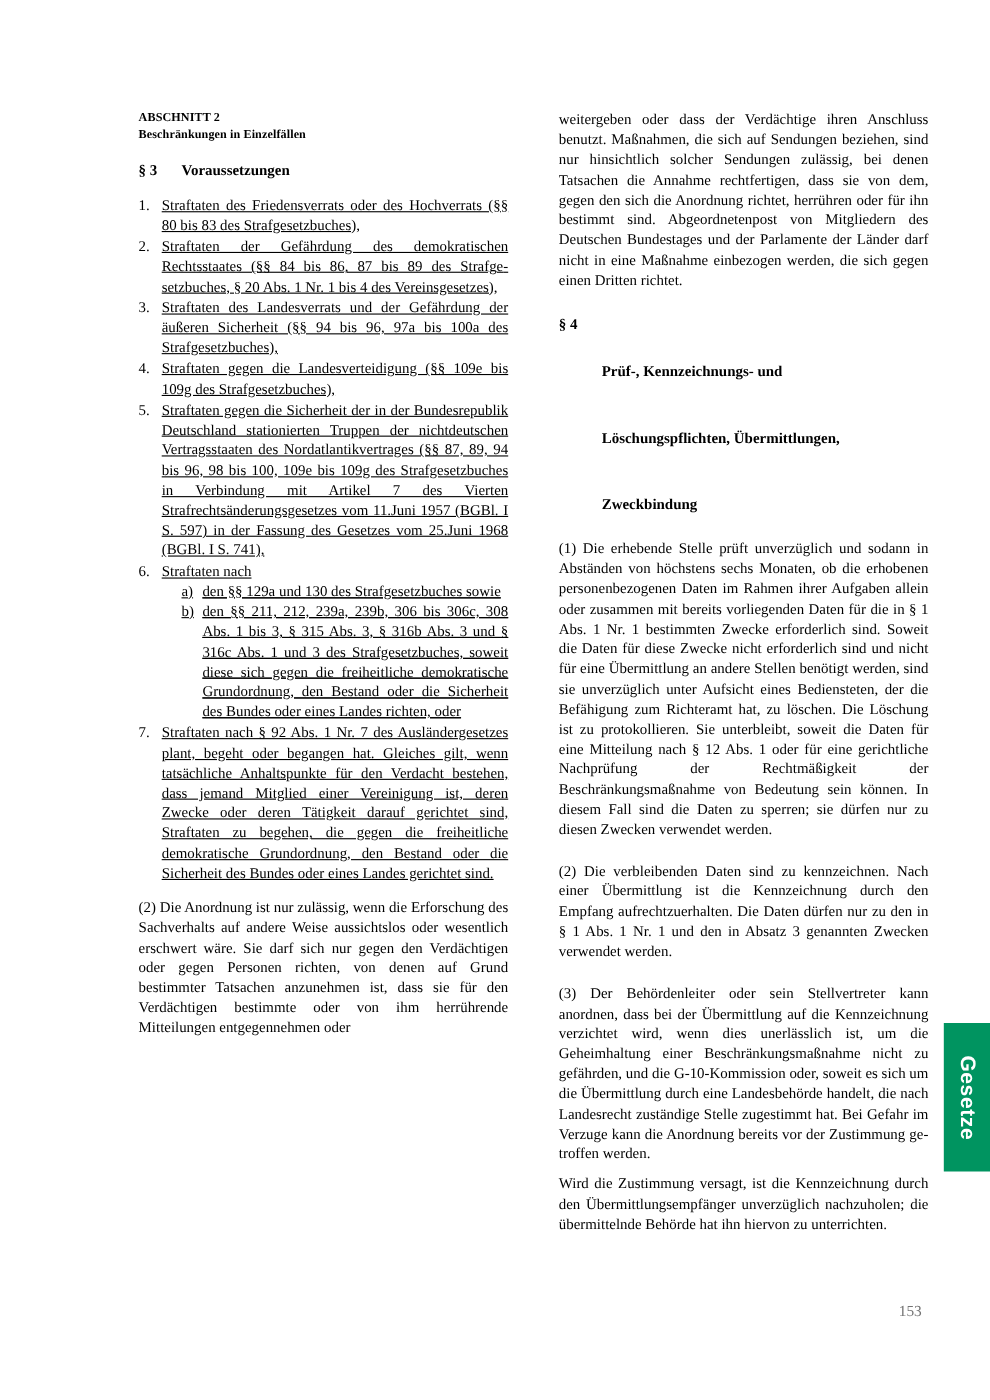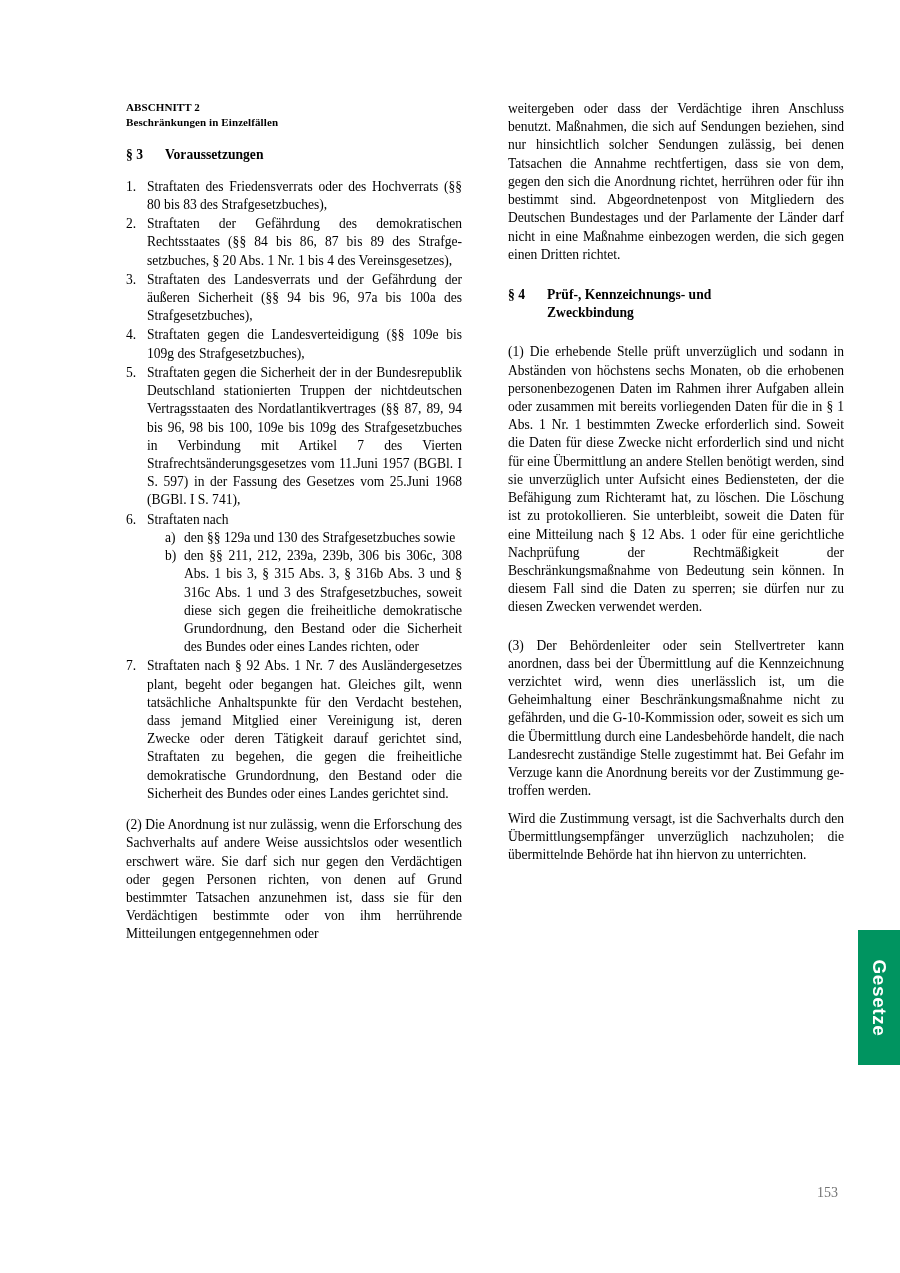--- a/index.html
+++ b/index.html
@@ -50,21 +50,21 @@
     display: flex;
     gap: 13px;
   }
   .para-head .ph-num {
     flex: 0 0 auto;
     min-width: 26px;
   }
   .para-head .ph-title {
     flex: 1 1 auto;
   }
-  .para-head .ph-title .line { display: block; }
+  .para-head .ph-title .line { display: block; margin-top: 43px; }
 
   p.body {
     font-size: 13.55px;
     line-height: 1.345;
     margin: 0 0 13px 0;
     text-align: justify;
     text-justify: inter-word;
     hyphens: manual;
   }
   p.body.tight { margin-bottom: 12px; }
@@ -85,20 +85,21 @@
     margin: 0 0 1px 0;
   }
   ol.numlist > li .marker {
     flex: 0 0 21px;
     text-align: left;
   }
   ol.numlist > li .item-body {
     flex: 1 1 auto;
     text-align: justify;
     text-justify: inter-word;
+    text-decoration: underline;
   }
 
   ol.alphalist {
     list-style: none;
     margin: 0;
     padding: 0 0 0 18px;
   }
   ol.alphalist > li {
     display: flex;
     align-items: flex-start;
@@ -208,27 +209,29 @@
   </div>
 
   <div class="column col-right">
 
     <p class="body gap-lg">weitergeben oder dass der Verdächtige ihren Anschluss benutzt. Maßnahmen, die sich auf Sendungen bezie­hen, sind nur hinsichtlich solcher Sendungen zulässig, bei denen Tatsachen die Annahme rechtfertigen, dass sie von dem, gegen den sich die Anordnung richtet, herrühren oder für ihn bestimmt sind. Abgeordneten­post von Mitgliedern des Deutschen Bundestages und der Parlamente der Länder darf nicht in eine Maß­nahme einbezogen werden, die sich gegen einen Drit­ten richtet.</p>
 
     <div class="para-head" style="margin-top:22px;margin-bottom:22px;">
       <span class="ph-num">§ 4</span>
       <span class="ph-title">
         <span class="line">Prüf-, Kennzeichnungs- und</span>
+        <span class="line">Löschungspflichten, Übermittlungen,</span>
         <span class="line">Zweckbindung</span>
       </span>
     </div>
 
     <p class="body gap-lg">(1) Die erhebende Stelle prüft unverzüglich und so­dann in Abständen von höchstens sechs Monaten, ob die erhobenen personenbezogenen Daten im Rahmen ihrer Aufgaben allein oder zusammen mit bereits vor­liegenden Daten für die in § 1 Abs. 1 Nr. 1 bestimm­ten Zwecke erforderlich sind. Soweit die Daten für diese Zwecke nicht erforderlich sind und nicht für eine Übermittlung an andere Stellen benötigt werden, sind sie unverzüglich unter Aufsicht eines Bediensteten, der die Befähigung zum Richteramt hat, zu löschen. Die Löschung ist zu protokollieren. Sie unterbleibt, soweit die Daten für eine Mitteilung nach § 12 Abs. 1 oder für eine gerichtliche Nachprüfung der Rechtmäßigkeit der Beschränkungsmaßnahme von Bedeutung sein können. In diesem Fall sind die Daten zu sperren; sie dürfen nur zu diesen Zwecken verwendet werden.</p>
+    <p class="body gap-lg">(2) Die verbleibenden Daten sind zu kennzeichnen. Nach einer Übermittlung ist die Kennzeichnung durch den Empfang aufrechtzuerhalten. Die Daten dürfen nur zu den in § 1 Abs. 1 Nr. 1 und den in Ab­satz 3 genannten Zwecken verwendet werden.</p>
     <p class="body gap-sm">(3) Der Behördenleiter oder sein Stellvertreter kann anordnen, dass bei der Übermittlung auf die Kenn­zeichnung verzichtet wird, wenn dies unerlässlich ist, um die Geheimhaltung einer Beschränkungsmaß­nahme nicht zu gefährden, und die G-10-Kommission oder, soweit es sich um die Übermittlung durch eine Landesbehörde handelt, die nach Landesrecht zustän­dige Stelle zugestimmt hat. Bei Gefahr im Verzuge kann die Anordnung bereits vor der Zustimmung ge­troffen werden.</p>
-    <p class="body tight">Wird die Zustimmung versagt, ist die Sachverhalts durch den Übermittlungsempfänger unverzüglich nachzuholen; die übermittelnde Behörde hat ihn hier­von zu unterrichten.</p>
+    <p class="body tight">Wird die Zustimmung versagt, ist die Kennzeichnung durch den Übermittlungsempfänger unverzüglich nachzuholen; die übermittelnde Behörde hat ihn hier­von zu unterrichten.</p>
   </div>
 
   <div class="thumb-tab">
     <span class="tab-label">Gesetze</span>
   </div>
 
   <div class="folio">153</div>
 
 </div>
 

